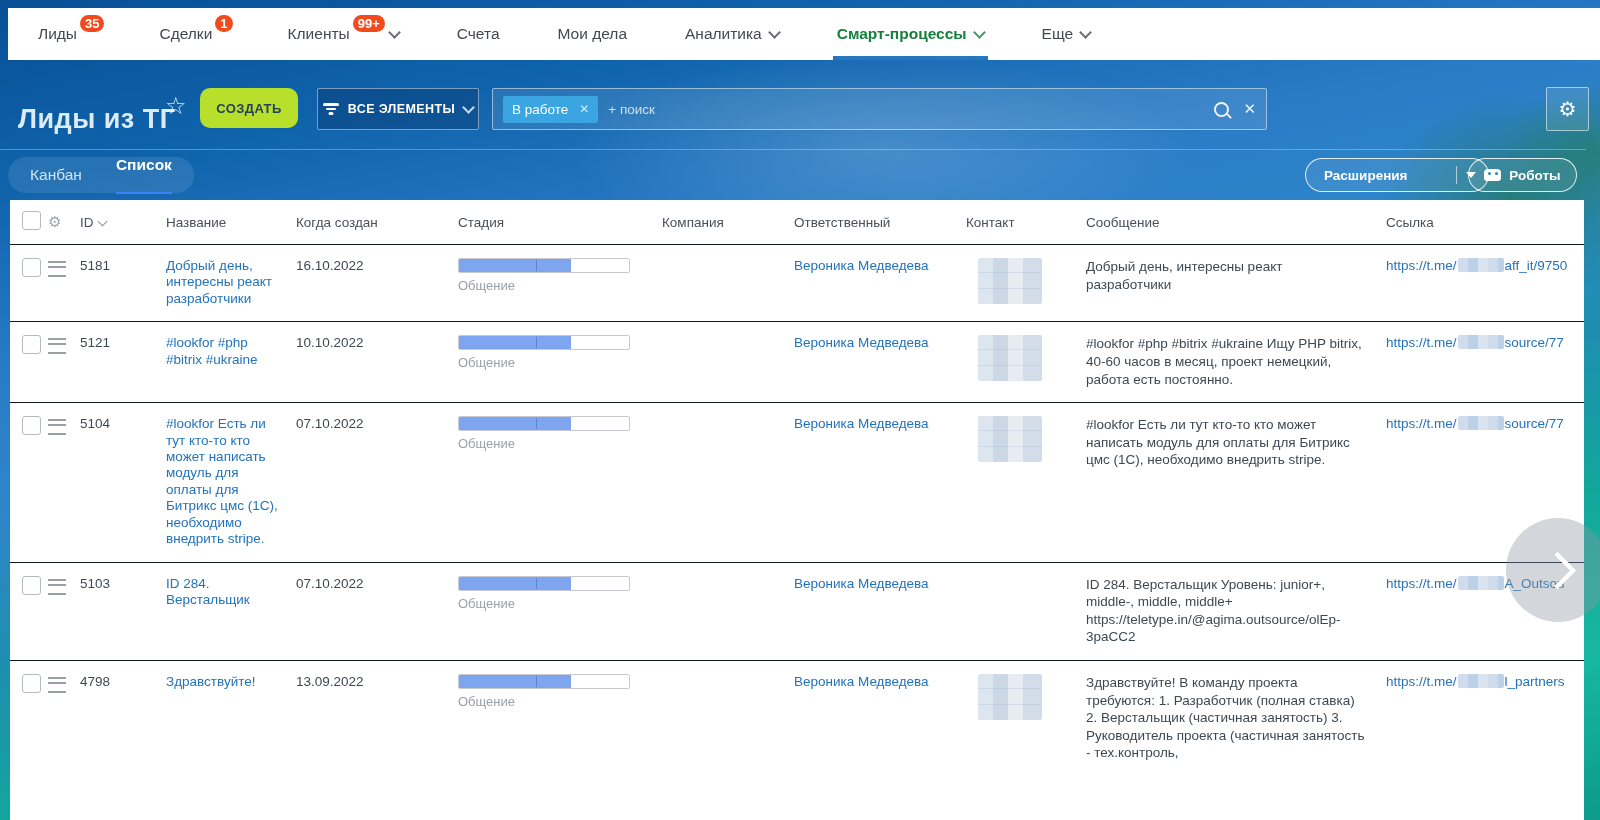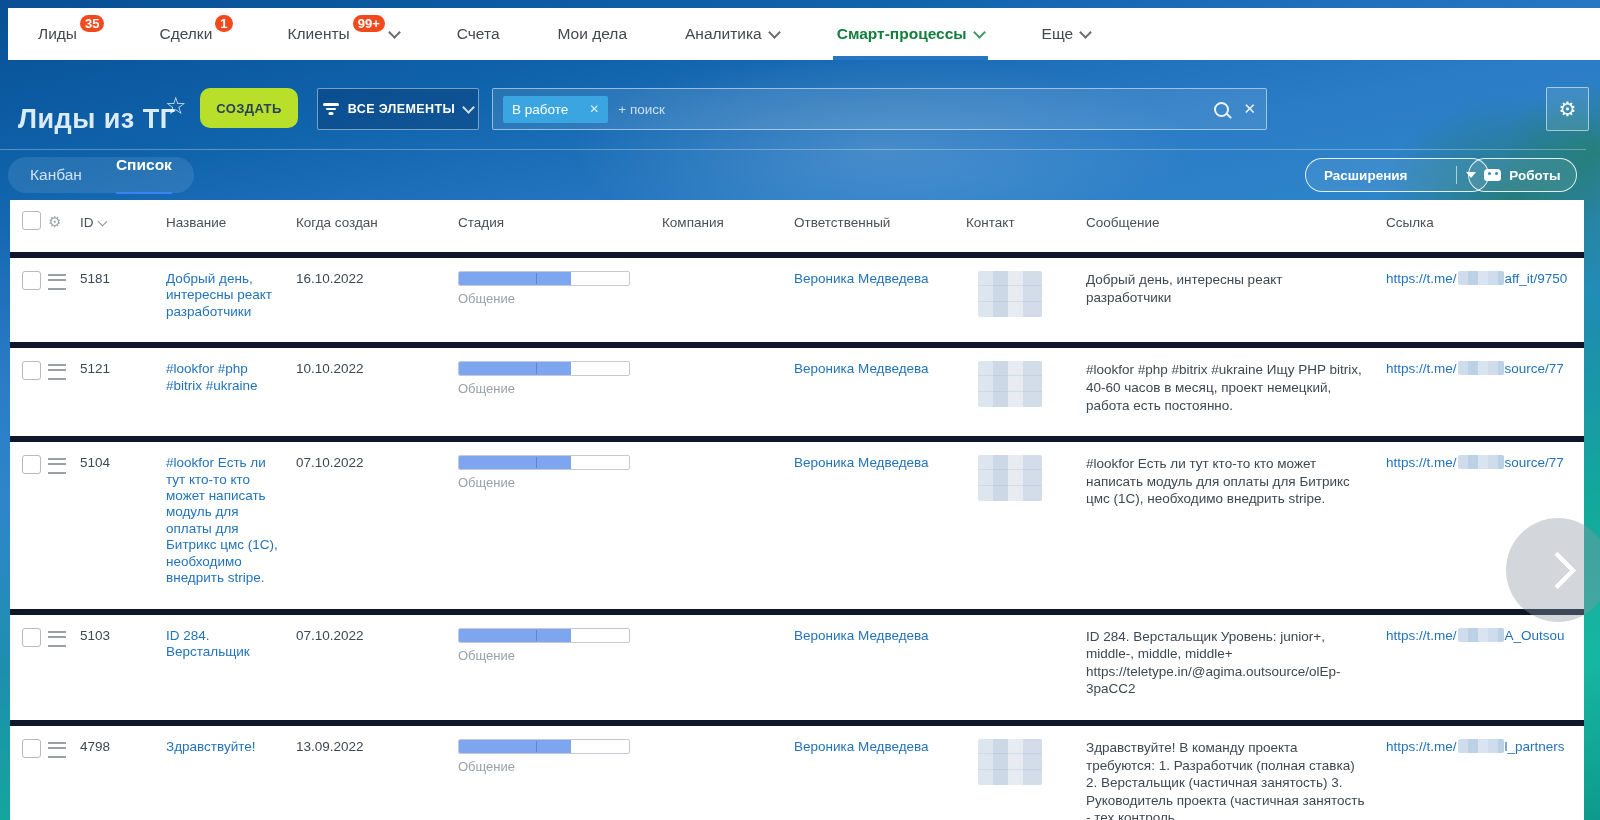--- a/index.html
+++ b/index.html
@@ -30,21 +30,21 @@
   .btn-create{position:absolute;left:200px;top:88px;width:98px;height:40px;background:#b8e02b;border:none;border-radius:10px;
     color:#27415c;font-weight:bold;font-size:13px;letter-spacing:.4px;cursor:pointer;}
   .btn-filterbox{position:absolute;left:317px;top:88px;width:160px;height:40px;background:rgba(8,40,85,.30);
     border:1px solid rgba(255,255,255,.45);border-radius:2px;color:#fff;display:flex;align-items:center;
     justify-content:center;gap:9px;font-size:12.5px;font-weight:bold;letter-spacing:.4px;cursor:pointer;}
   .funnel{display:inline-block;width:16px;height:12px;position:relative;}
   .funnel i{position:absolute;left:50%;transform:translateX(-50%);height:2.5px;background:#fff;border-radius:2px;display:block;}
   .funnel i:nth-child(1){top:0;width:16px;}.funnel i:nth-child(2){top:4.5px;width:10px;}.funnel i:nth-child(3){top:9px;width:5px;}
   .searchbar{position:absolute;left:492px;top:88px;width:753px;height:40px;background:rgba(255,255,255,.10);
     border:1px solid rgba(255,255,255,.5);border-radius:2px;display:flex;align-items:center;padding:0 10px;}
-  .chip{background:#3aa5e0;color:#fff;font-size:13.5px;border-radius:2px;padding:6px 9px;display:flex;align-items:center;gap:21px;}
+  .chip{background:#3aa5e0;color:#fff;font-size:13.5px;border-radius:2px;padding:6px 9px;display:flex;align-items:center;gap:11px;}
   .chip .x{font-size:12px;opacity:.8;cursor:pointer;}
   .search-ph{color:rgba(255,255,255,.75);font-size:13.5px;margin-left:10px;flex:1;}
   .search-icons{display:flex;align-items:center;gap:14px;color:rgba(255,255,255,.9);}
   .mag{width:11px;height:11px;border:2px solid rgba(255,255,255,.9);border-radius:50%;position:relative;display:inline-block;}
   .mag::after{content:"";position:absolute;width:6px;height:2px;background:rgba(255,255,255,.9);
     transform:rotate(45deg);right:-5px;bottom:-2px;}
   .xicon{font-size:15px;cursor:pointer;}
   .btn-gear{position:absolute;left:1546px;top:87px;width:41px;height:42px;background:rgba(255,255,255,.10);
     border:1px solid rgba(255,255,255,.55);border-radius:2px;color:#fff;font-size:20px;display:flex;
     align-items:center;justify-content:center;cursor:pointer;}
@@ -65,21 +65,21 @@
   .robot::before,.robot::after{content:"";position:absolute;top:3px;width:3px;height:3px;border-radius:50%;background:#2e86c9;}
   .robot::before{left:3.5px;}.robot::after{right:3.5px;}
 
   
   .panel{position:absolute;left:10px;top:200px;width:1574px;height:620px;background:#fff;z-index:2;}
   .grid{display:grid;grid-template-columns:38px 32px 86px 130px 162px 204px 132px 172px 120px 300px 198px;}
   .thead{height:44px;align-items:center;color:#4a5057;font-size:13.5px;}
   .thead .cell{cursor:pointer;}
   .cell{padding-right:12px;overflow:hidden;}
   .c-check{padding-left:12px;}
-  .trow{border-top:6px solid #0f172a;padding:13px 0 14px;align-items:start;font-size:13.5px;color:#3f4851;min-height:48px;margin-top:8px;}
+  .trow{border-top:1px solid #0f172a;padding:13px 0 14px;align-items:start;font-size:13.5px;color:#3f4851;min-height:48px;}
   .checkbox{display:inline-block;width:17px;height:17px;border:1.5px solid #b5bac1;border-radius:3px;background:#fff;cursor:pointer;}
   .hamburger{display:inline-block;width:18px;height:12px;border-top:2px solid #9aa0a6;border-bottom:2px solid #9aa0a6;
     position:relative;cursor:pointer;margin-top:3px;}
   .hamburger::after{content:"";position:absolute;left:0;right:0;top:3px;height:2px;background:#9aa0a6;}
   .gear-sm{color:#9fa6ad;font-size:15px;cursor:pointer;}
   .sort-chev{display:inline-block;width:6px;height:6px;border-right:1.5px solid #8d949b;border-bottom:1.5px solid #8d949b;
     transform:rotate(45deg);margin-left:5px;margin-bottom:2px;}
   a.blue, .blue{color:#2373bb;text-decoration:none;cursor:pointer;}
   .c-name,.c-resp{line-height:1.22;}
   .bar{width:170px;height:13px;border:1px solid #c6cad0;border-radius:2px;background:#fff;position:relative;overflow:hidden;}

